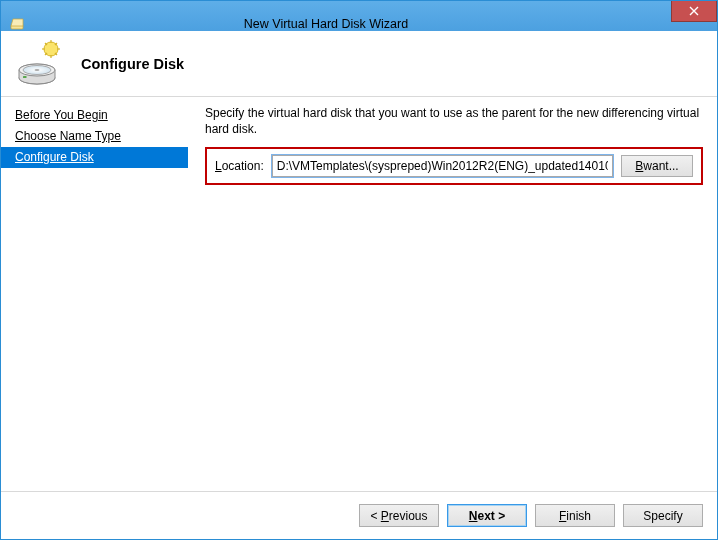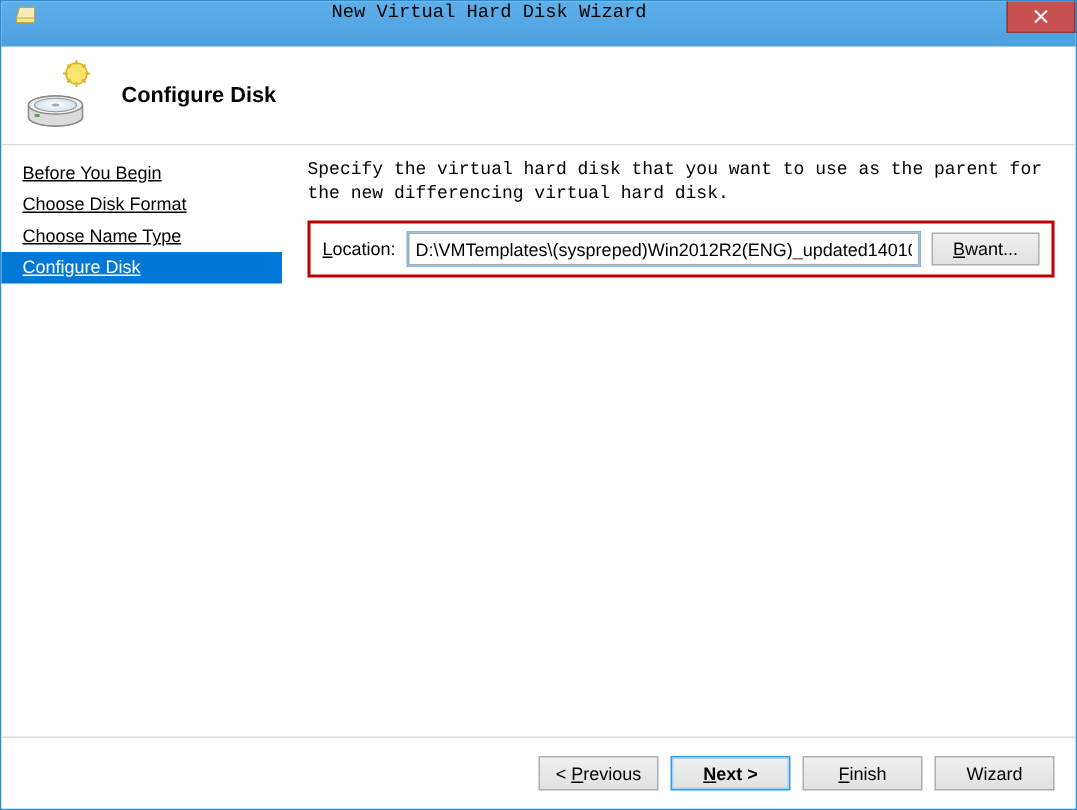--- a/index.html
+++ b/index.html
@@ -14,24 +14,23 @@
   .window {
     width: 718px; height: 540px;
     border: 1px solid #2a8dd4;
     background: #fff;
     display: flex; flex-direction: column;
   }
   .titlebar {
     height: 30px;
     background: #4ca0e0;
     background: linear-gradient(#5eaee8, #4ca0e0);
-    display: flex; align-items: flex-start;
+    display: flex; align-items: flex-end;
     color: #1a1a1a;
     position: relative;
-    font-family: Liberation Mono, monospace;
   }
   .titlebar .app-icon {
     width: 16px; height: 16px; margin: 0 6px 0 8px;
     display: inline-block;
   }
   .titlebar .title {
     flex: 1; text-align: center;
     font-size: 12.5px;
     color: #000;
     margin-left: -50px;
@@ -87,21 +86,20 @@
     background: #0078d7;
     color: #fff;
   }
   .content {
     flex: 1;
     padding: 8px 14px 0 16px;
   }
   .desc {
     line-height: 1.35;
     margin-bottom: 10px;
-    font-family: Liberation Mono, monospace;
   }
   .highlight-box {
     border: 2px solid #c00000;
     padding: 6px 8px;
     display: flex; align-items: center;
     gap: 8px;
   }
   .highlight-box label {
     white-space: nowrap;
   }
@@ -195,34 +193,33 @@
         <ellipse cx="22" cy="30" rx="2.5" ry="1" fill="#aaa"></ellipse>
         <rect x="8" y="36" width="3.5" height="2" rx="0.5" fill="#5aa64f"></rect>
       </svg>
     </span>
     <h1>Configure Disk</h1>
   </div>
 
   <div class="body">
     <div class="sidebar">
       <div class="item">Before You Begin</div>
-      <div class="item">Choose Disk Format</div>
       <div class="item">Choose Name Type</div>
       <div class="item selected">Configure Disk</div>
     </div>
     <div class="content">
       <div class="desc">Specify the virtual hard disk that you want to use as the parent for the new differencing virtual hard disk.</div>
       <div class="highlight-box">
         <label><span class="ul">L</span><span>ocation:</span></label>
         <input type="text" class="location-input" value="D:\VMTemplates\(syspreped)Win2012R2(ENG)_updated140109.vhdx" style="">
         <button class="btn"><span class="ul">B</span><span>want...</span></button>
       </div>
     </div>
   </div>
 
   <div class="footer">
     <button class="btn"><span>&lt; </span><span class="ul">P</span><span>revious</span></button>
     <button class="btn default"><span class="ul">N</span><span>ext &gt;</span></button>
     <button class="btn"><span class="ul">F</span><span>inish</span></button>
-    <button class="btn">Wizard</button>
+    <button class="btn">Specify</button>
   </div>
 
 </div>
 
 </body></html>

